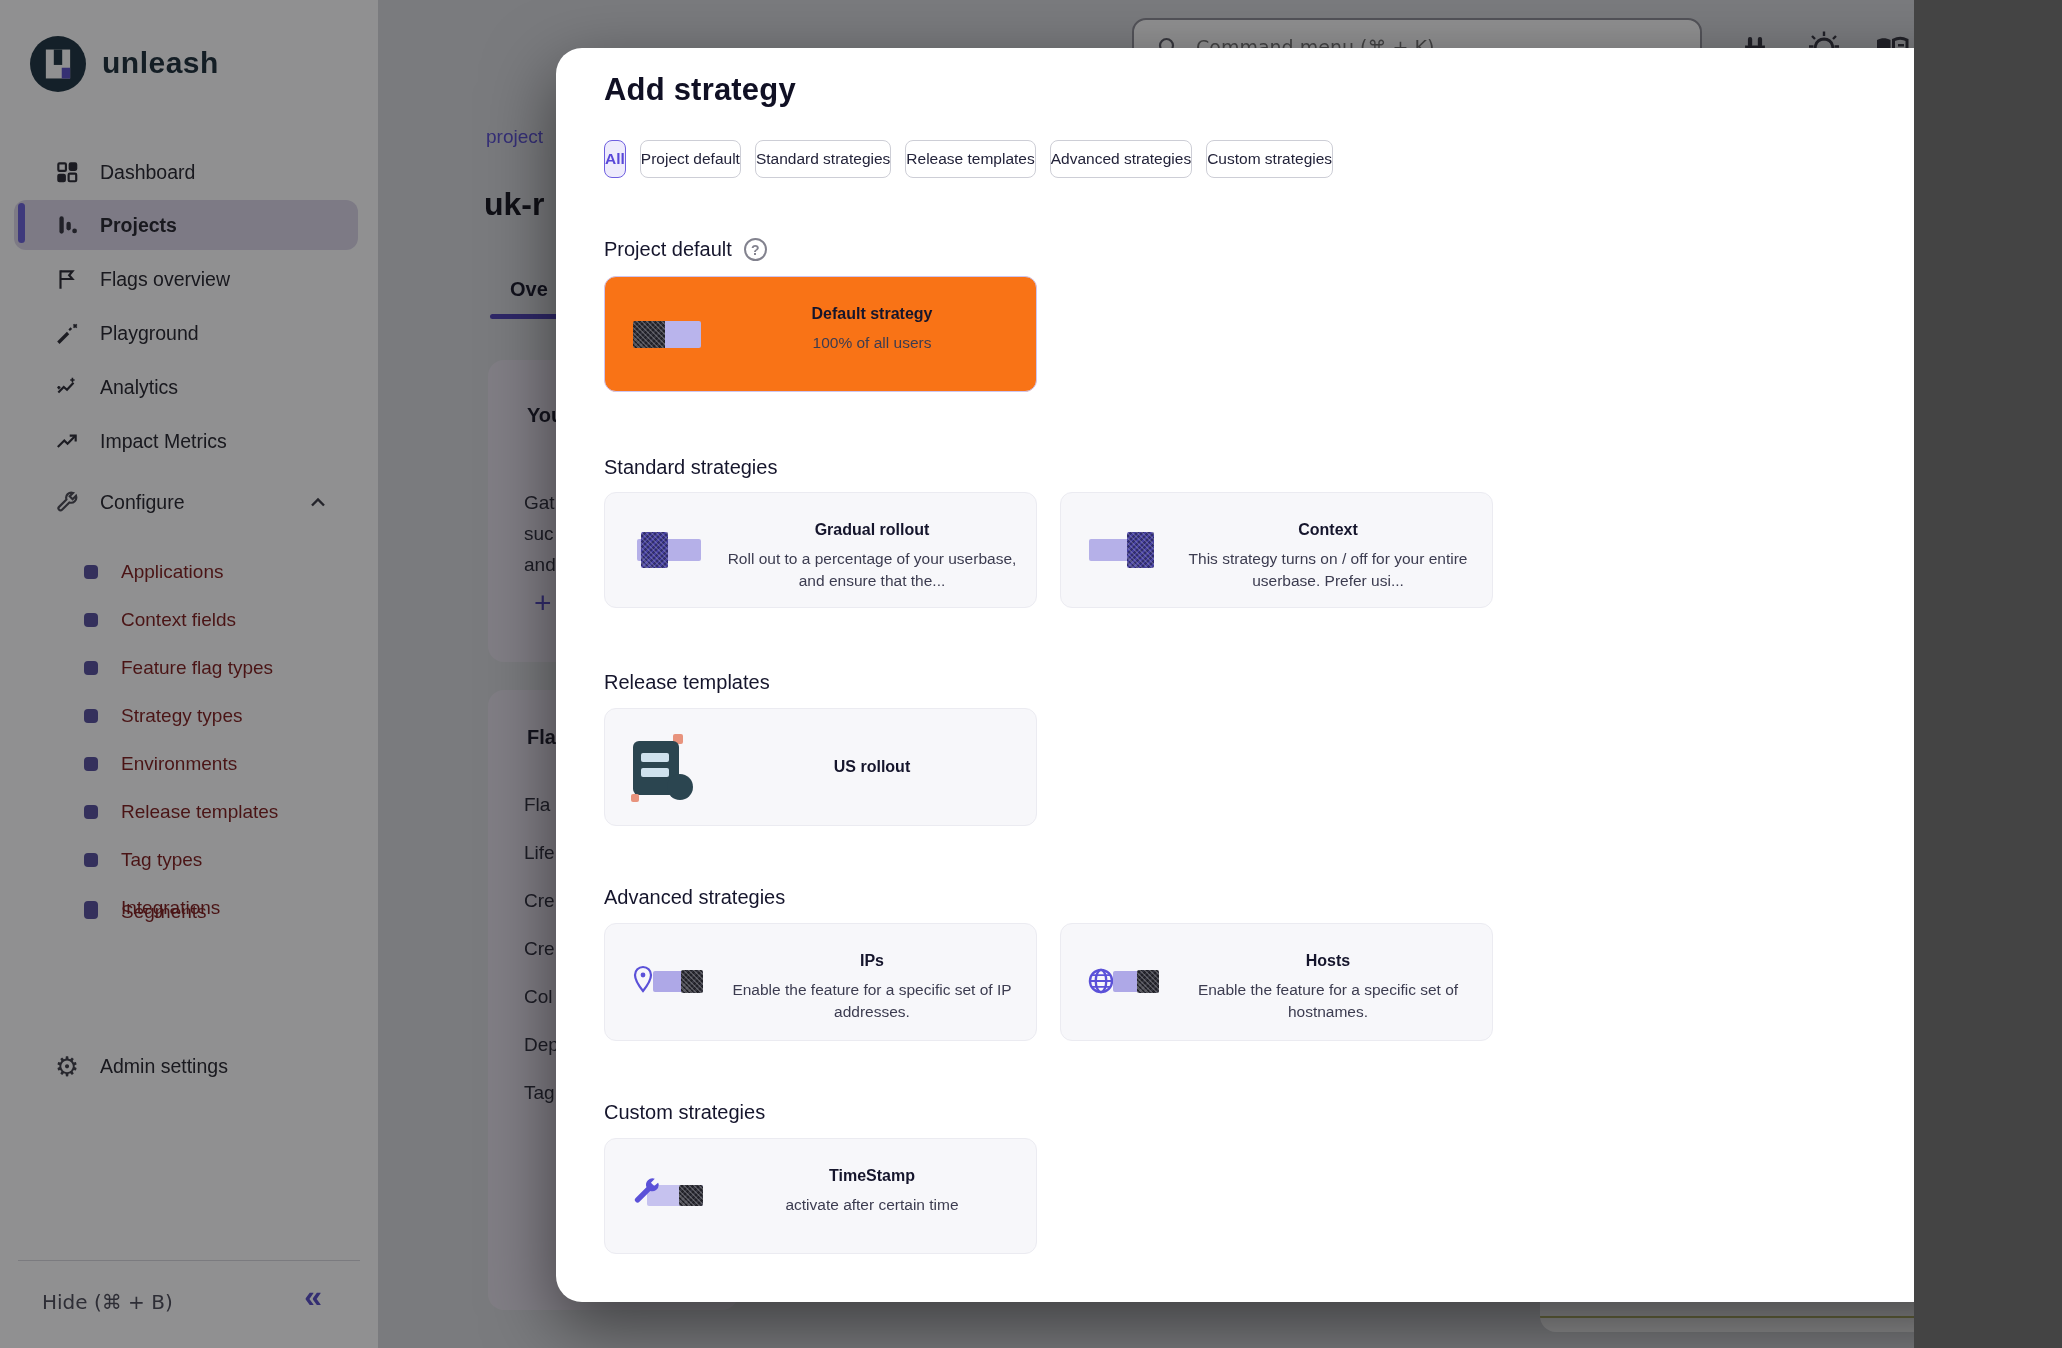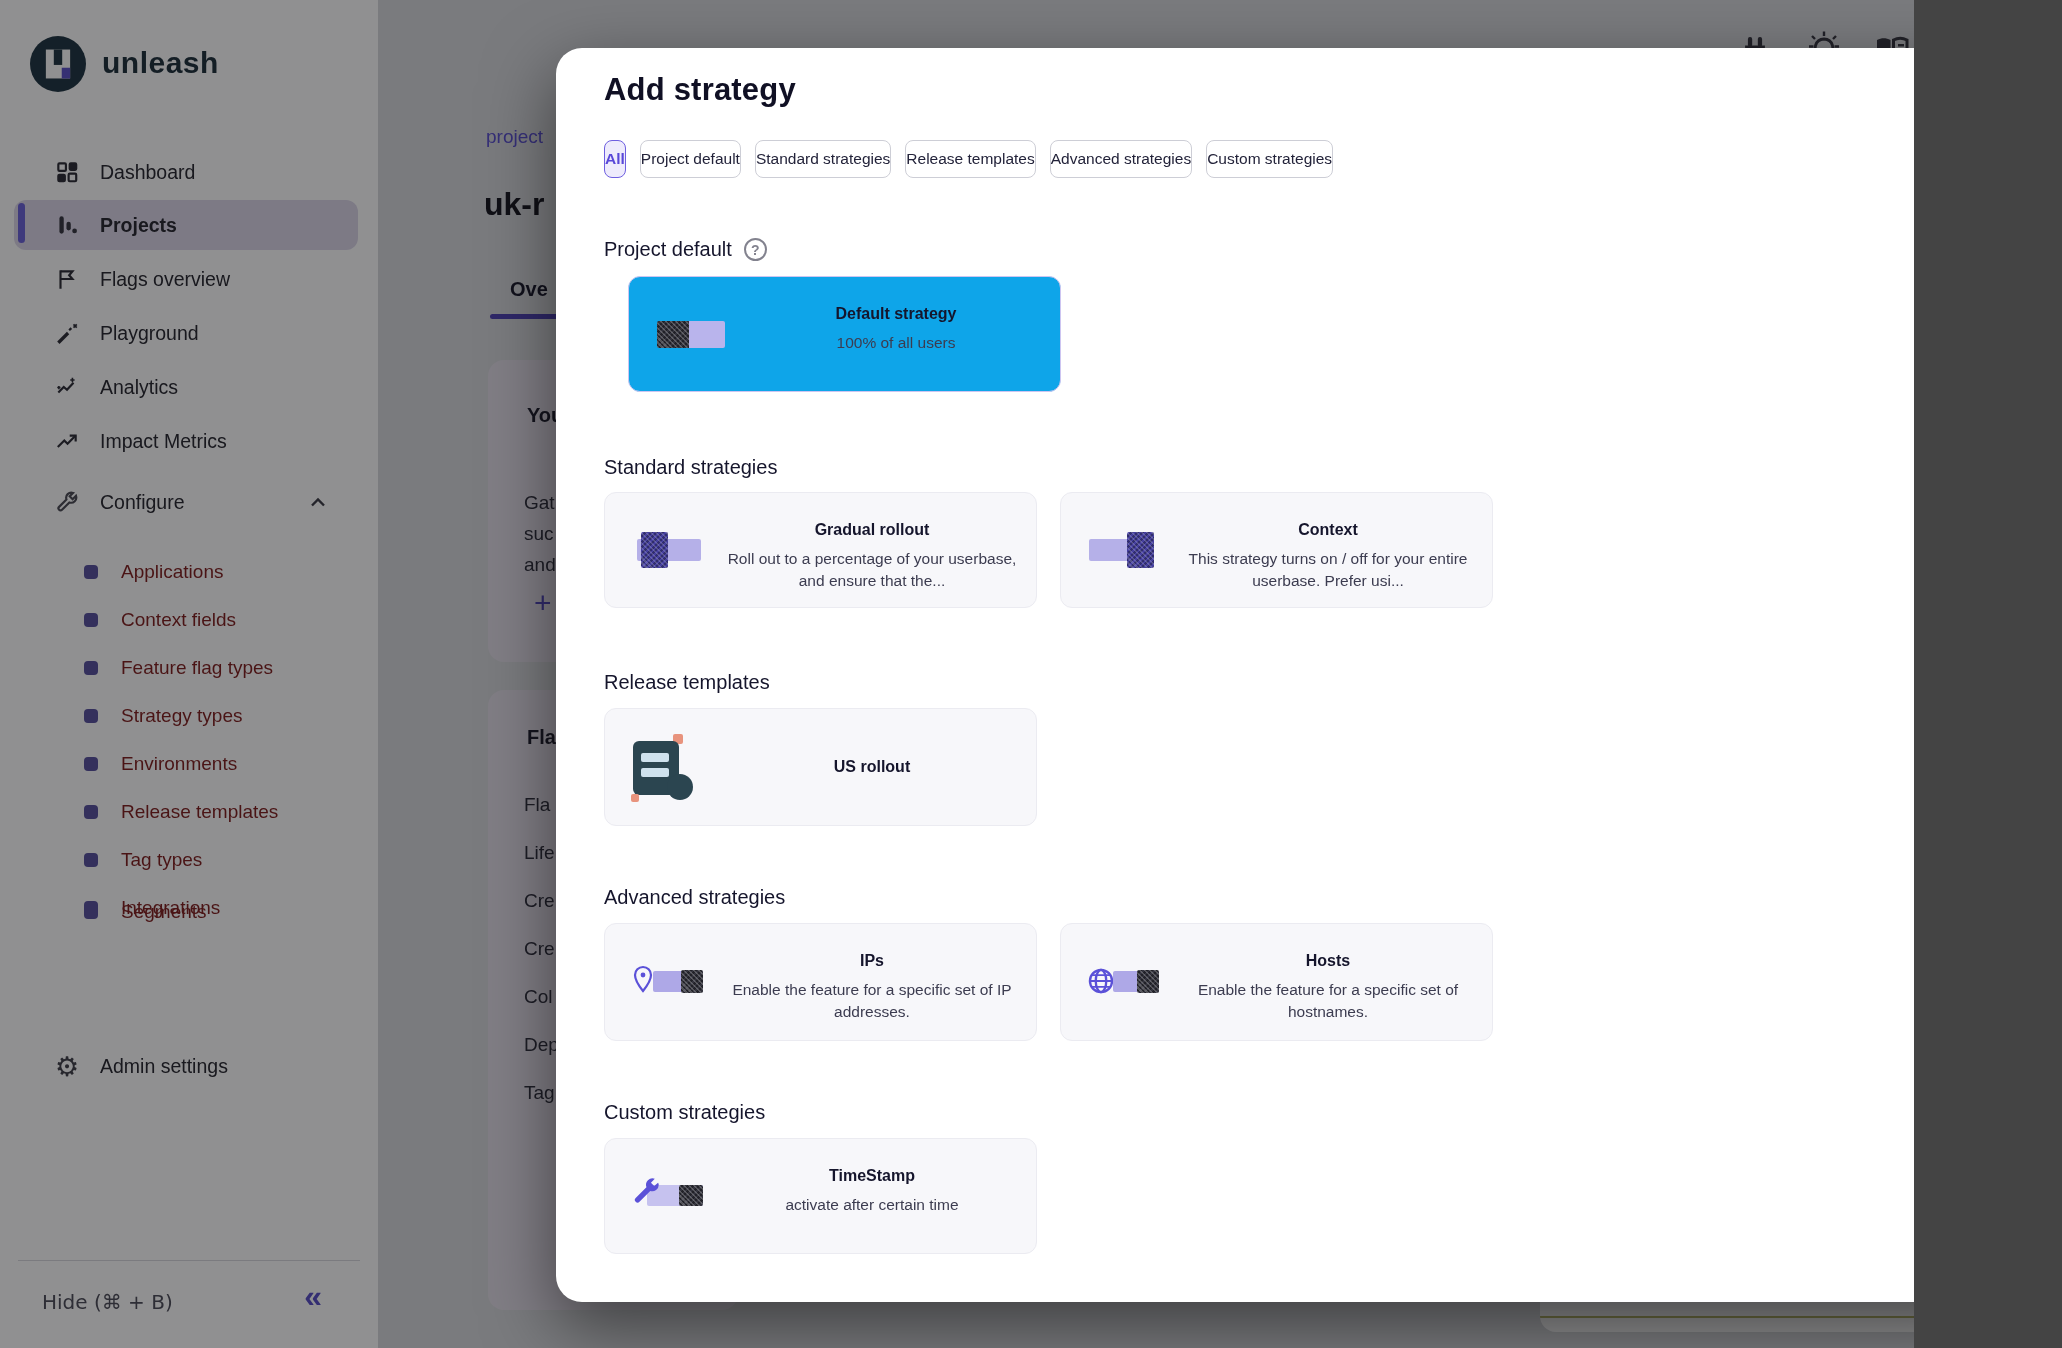--- a/index.html
+++ b/index.html
@@ -57,21 +57,21 @@
   .m-close{position:absolute;left:1356px;top:30px;width:32px;height:32px;cursor:pointer;}
   .chips{position:absolute;left:48px;top:92px;display:flex;gap:14px;}
   .chip{height:38px;display:flex;align-items:center;padding:0 0;border:1.5px solid #cdced6;
     border-radius:8px;background:#fff;font-size:15.5px;color:#23233a;white-space:nowrap;}
   .chip.active{background:#eeebfc;border-color:#6e5fe0;color:#5948d8;font-weight:700;}
   .sec-title{position:absolute;left:48px;font-size:20px;color:#15152c;display:flex;align-items:center;gap:12px;}
   .help{width:23px;height:23px;border:2px solid #82828e;border-radius:50%;color:#82828e;font-size:14px;
     font-weight:700;display:flex;align-items:center;justify-content:center;}
   .card{position:absolute;width:433px;height:116px;background:#f7f7fa;border:1.5px solid #ebebf1;
     border-radius:12px;cursor:pointer;}
-  .card.proj{background:#0ea5e9;border-color:#cdc5f1;margin-left:24px;}
+  .card.proj{background:#f97316;border-color:#cdc5f1;}
   .card .ic{position:absolute;left:26px;top:50%;transform:translateY(-50%);width:74px;height:66px;}
   .card .txt{position:absolute;left:121px;top:28px;right:18px;}
   .card.center .txt{top:50%;transform:translateY(-50%);}
   .c-title{font-size:16px;font-weight:700;color:#15152c;margin-bottom:9px;}
   .c-desc{font-size:15.5px;color:#3c3c50;line-height:21.5px;}
 
   
   .bar{position:absolute;border-radius:2px;}
   .noise-g{background-color:#33333d;background-image:
      repeating-linear-gradient(45deg,rgba(255,255,255,.22) 0 1.5px,transparent 1.5px 3.5px),
@@ -216,20 +216,27 @@
       <div class="nav-item" style="top:1043px">
         <span class="nicon" style="font-family:'DejaVu Sans',sans-serif;font-size:27px;color:#3f3f49;">⚙</span>
         <span class="nlabel">Admin settings</span>
       </div>
 
       <div class="side-divider"></div>
       <div class="hide-label">Hide (⌘ + B)</div>
       <div class="collapse-ic">«</div>
     </div>
 
+    <div class="search-box">
+      <svg width="24" height="24" viewBox="0 0 24 24" fill="none" stroke="#5f5f6a" stroke-width="2.2" style="margin-right:14px;">
+        <circle cx="10.5" cy="10.5" r="6.5"></circle>
+          <path d="M15.5 15.5 21 21"></path>
+      </svg>
+      <input type="text" placeholder="Command menu (⌘ + K)" style="">
+    </div>
     <div class="tb-icon" style="left:1738px">
       <svg width="34" height="40" viewBox="0 0 24 28" fill="#35353f">
         <rect x="7" y="2" width="3" height="7" rx="1.4"></rect>
           <rect x="14" y="2" width="3" height="7" rx="1.4"></rect>
         <path d="M5 8h14v5a7 7 0 0 1-14 0z"></path>
       </svg>
     </div>
     <div class="tb-icon" style="left:1806px;top:30px">
       <svg width="36" height="42" viewBox="0 0 24 28" fill="none" stroke="#35353f" stroke-width="1.9">
         <path d="M12 1v3M4 4l2 2M20 4l-2 2M2 11h3M19 11h3" stroke-width="1.6"></path>

